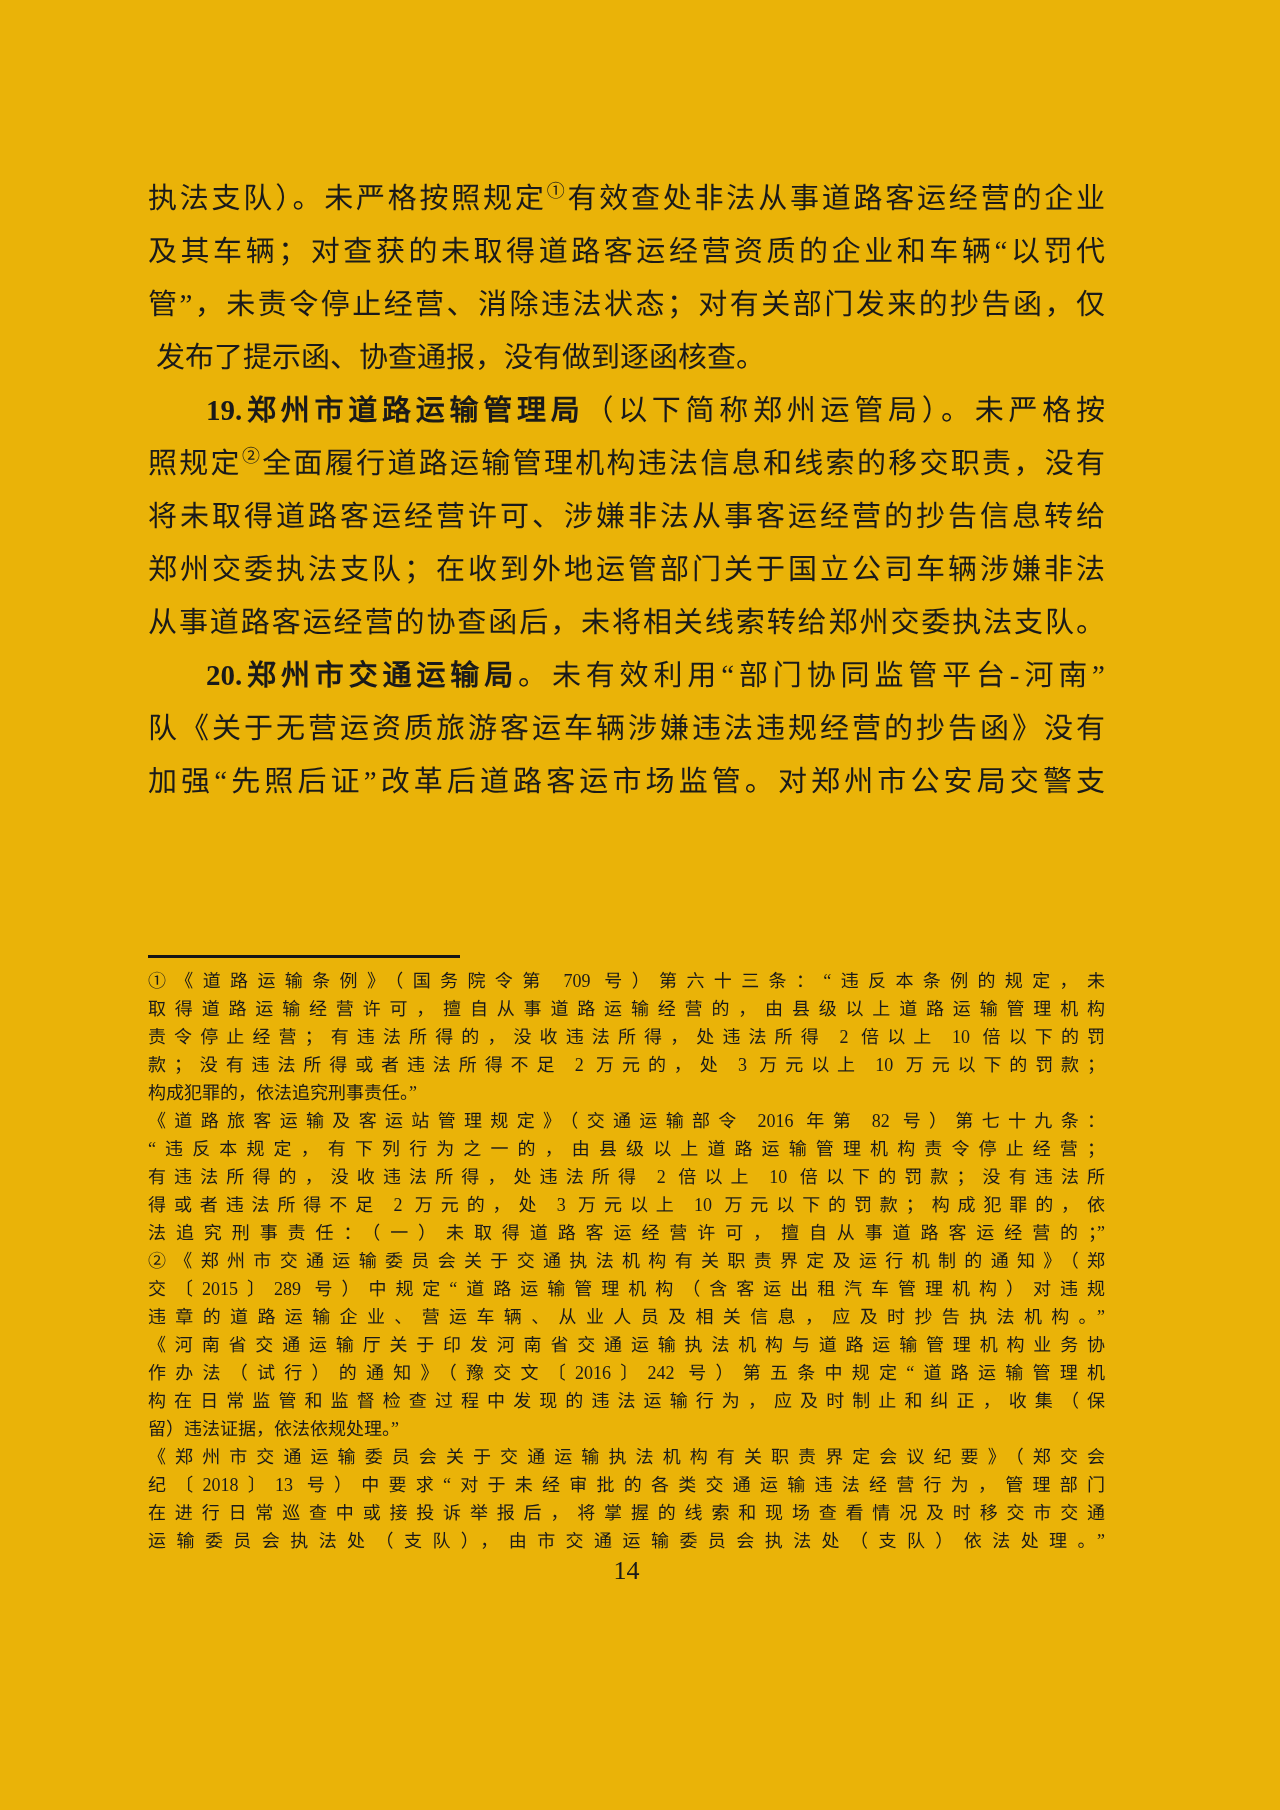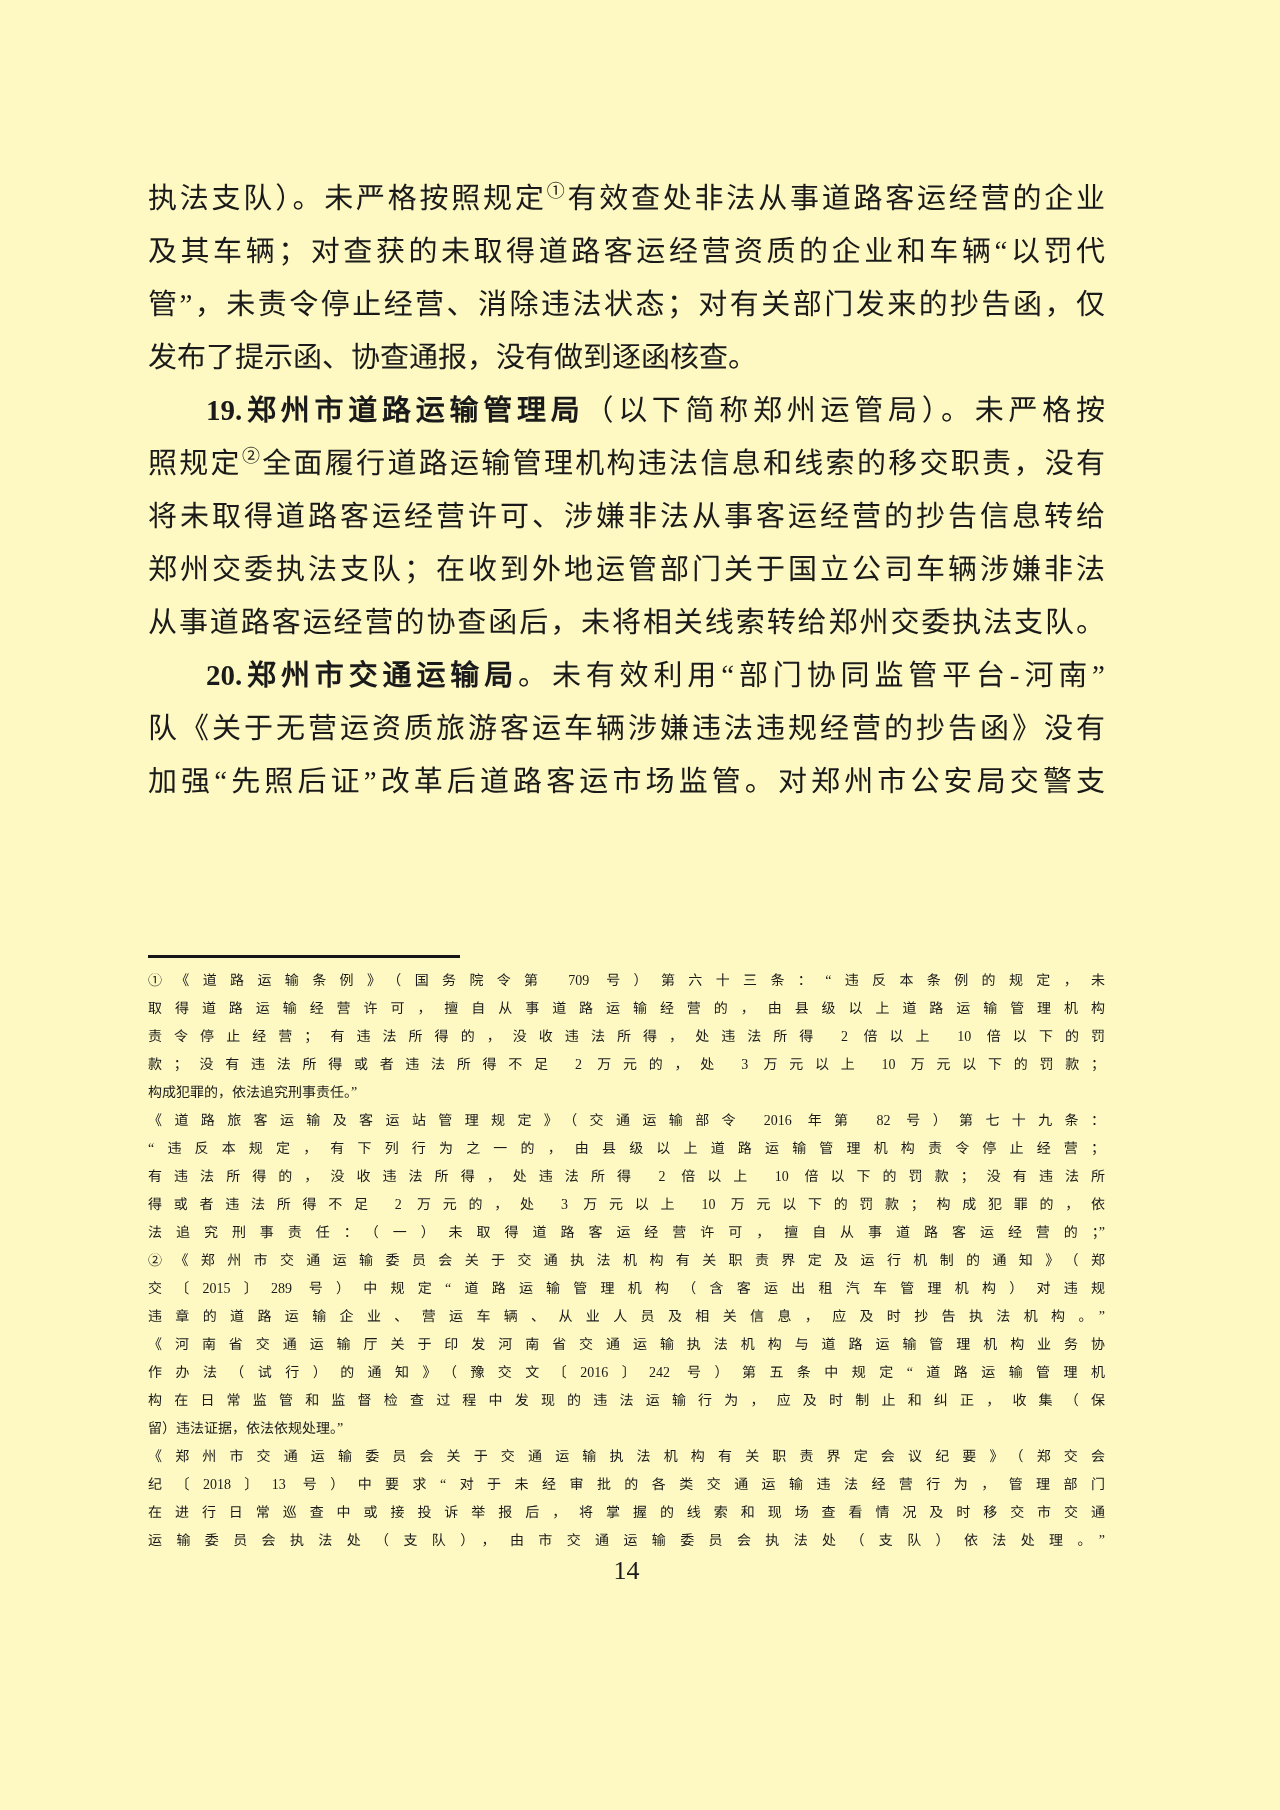--- a/index.html
+++ b/index.html
@@ -1,40 +1,40 @@
 <!DOCTYPE html>
 <html lang="zh-CN"><head>
 <meta charset="utf-8">
 <style>
   html,body{margin:0;padding:0;}
   .page{
     position:relative;
     width:1280px;
     height:1810px;
-    background:#fef9c3;
+    background:#eab308;
     font-family:"Liberation Serif","DejaVu Serif",serif;
     color:#1a1a1a;
     overflow:hidden;
   }
   .body-block{
     position:absolute;
     left:148px;
     top:172px;
     width:957px;
   }
   .line{
     font-size:29px;
     line-height:53px;
     height:53px;
     text-align:justify;
     text-align-last:justify;
     white-space:normal;
     overflow:hidden;
   }
-  .line.last{ text-align-last:left; }
+  .line.last{ text-align-last:left;margin-left:8px; }
   .line.indent{ text-indent:58px; }
   .bold{ font-weight:700; }
   .sup{
     font-size:0.62em;
     vertical-align:super;
     line-height:0;
   }
   .fn-sep{
     position:absolute;
     left:148px;
@@ -43,21 +43,21 @@
     height:3px;
     background:#161616;
   }
   .fn-block{
     position:absolute;
     left:148px;
     top:967px;
     width:957px;
   }
   .fn-line{
-    font-size:14px;
+    font-size:18px;
     line-height:28px;
     height:28px;
     text-align:justify;
     text-align-last:justify;
     overflow:hidden;
   }
   .fn-line.last{ text-align-last:left; }
   .page-num{
     position:absolute;
     left:148px;

